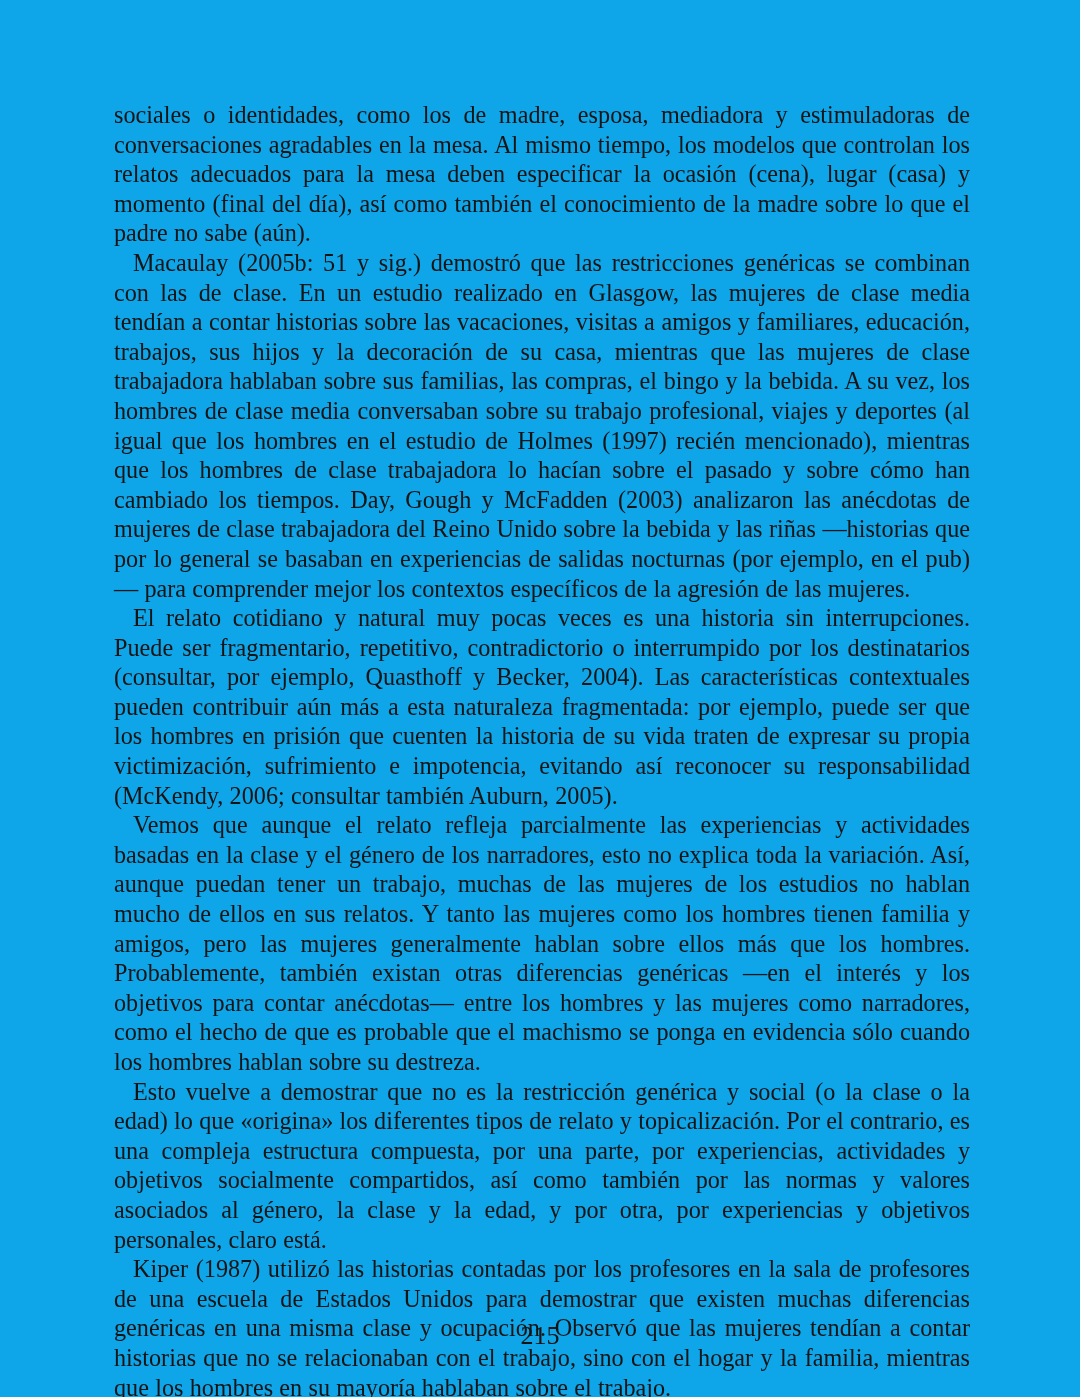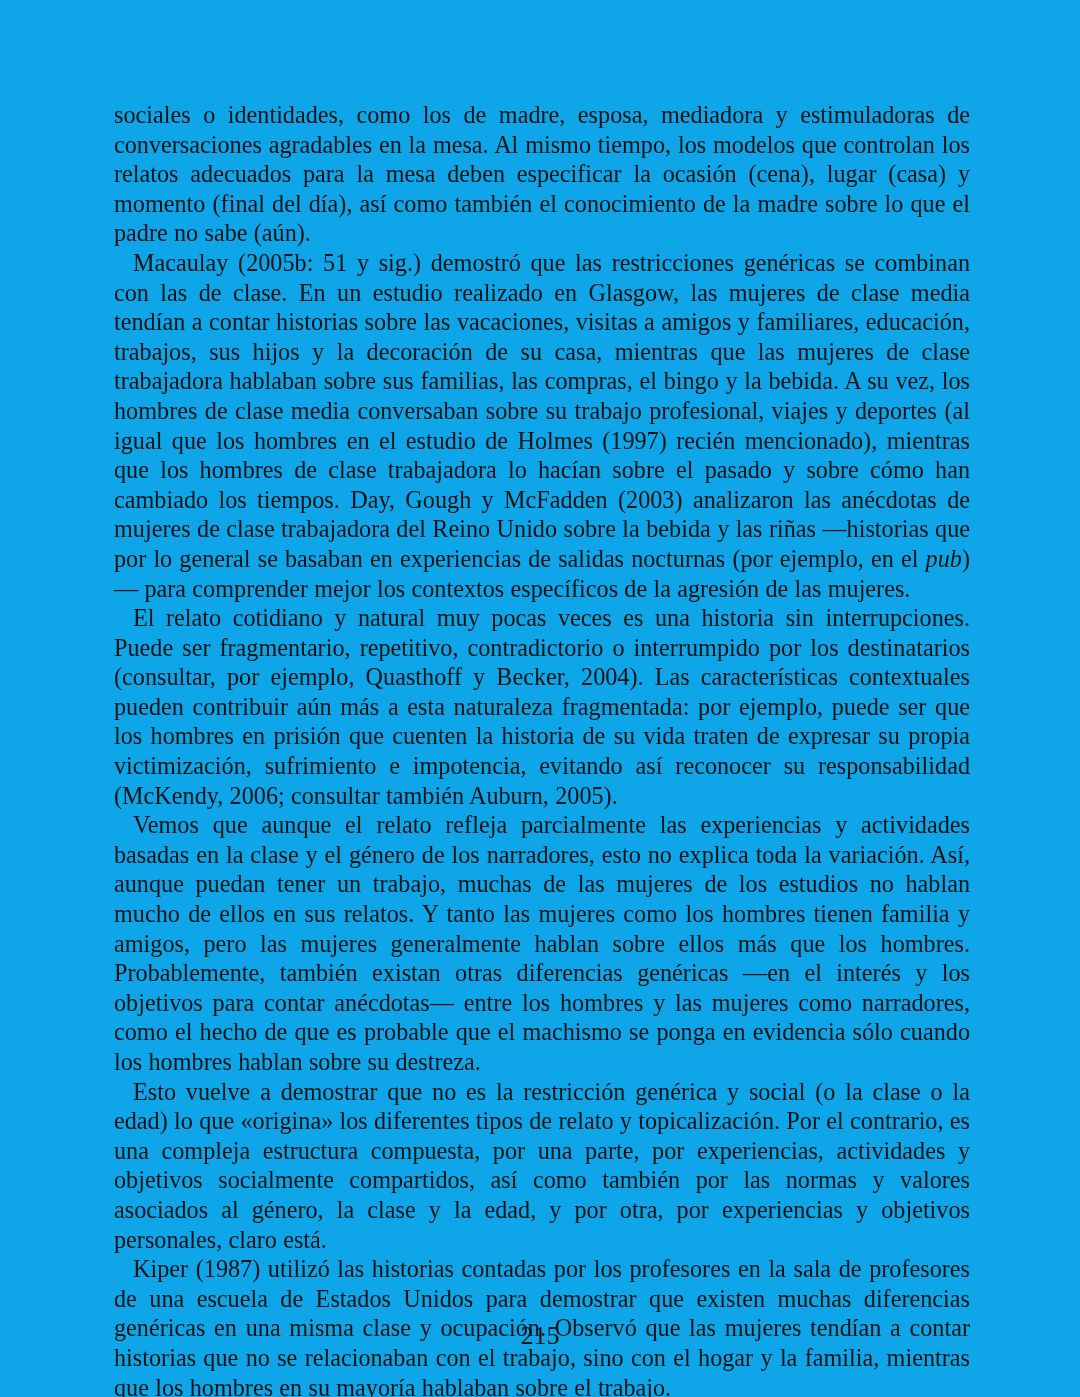--- a/index.html
+++ b/index.html
@@ -33,21 +33,20 @@
     word-spacing: 0.2px;
     hyphens: none;
   }
   .para.indent {
     text-indent: 19px;
   }
   .para + .para {
     margin-top: 0;
   }
   .ital {
-    font-style: italic;
   }
   .folio {
     position: absolute;
     left: 0;
     right: 0;
     top: 1310px;
     text-align: center;
     font-size: 26px;
     line-height: 30px;
     font-family: "Liberation Serif", "DejaVu Serif", serif;

